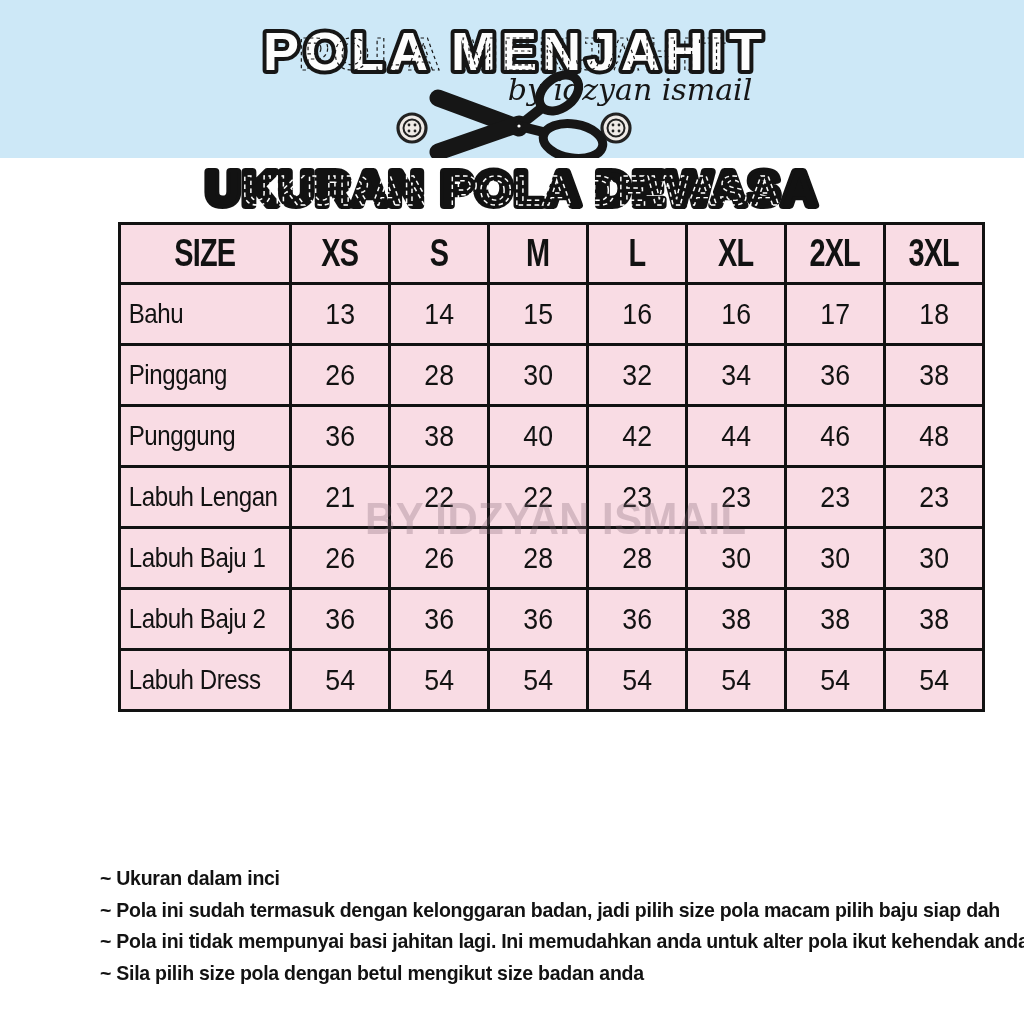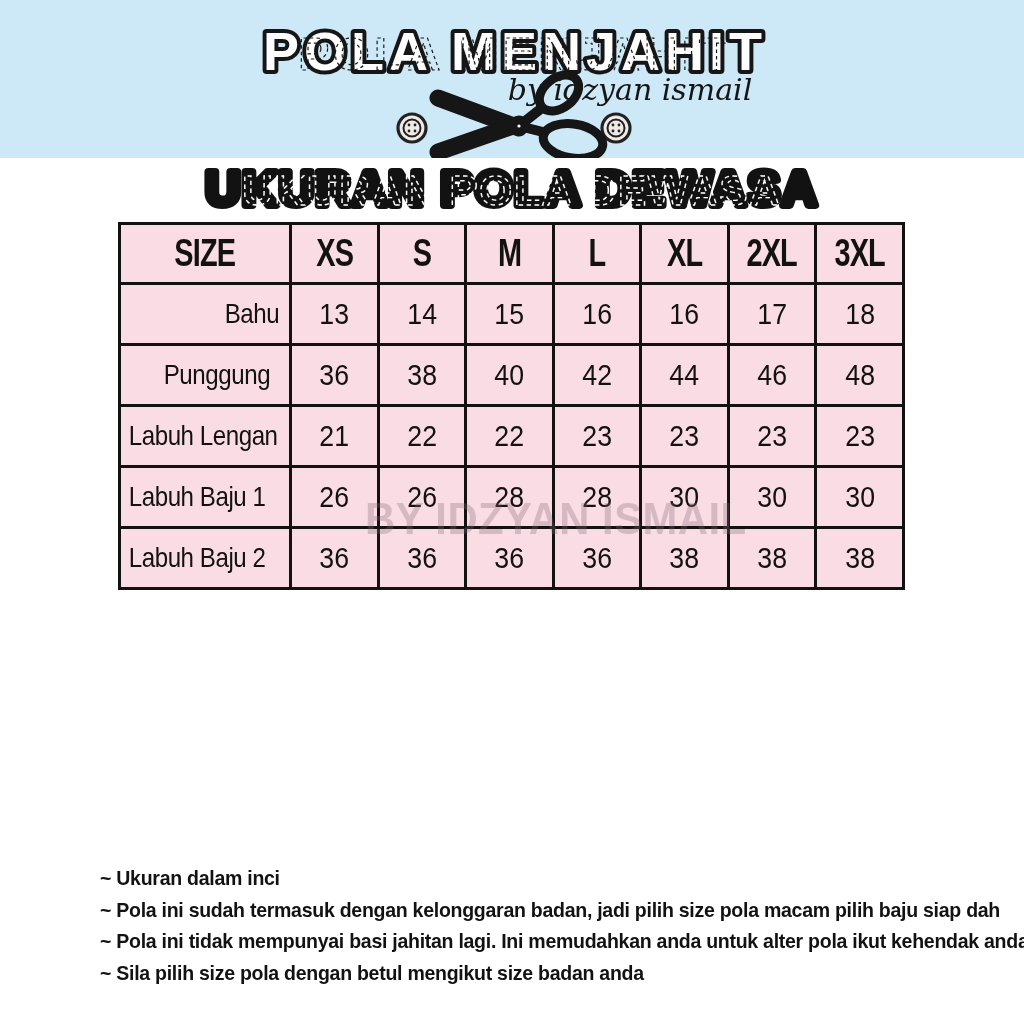--- a/index.html
+++ b/index.html
@@ -19,32 +19,32 @@
   .banner svg{display:block;}
   .brand-title-fill{
     font-family:"Liberation Sans",sans-serif;
     font-weight:bold;letter-spacing:5px;
   }
   
   .title-wrap{position:absolute;left:0;top:160px;width:868px;height:60px;}
   
   table.size-table{
     position:absolute;left:118px;top:222px;
-    width:787px;border-collapse:collapse;table-layout:fixed;
+    width:867px;border-collapse:collapse;table-layout:fixed;
   }
   table.size-table th,table.size-table td{
     border:3px solid #121212;
     background:#f9dce4;
     padding:0;
     overflow:hidden;
     white-space:nowrap;
   }
   table.size-table thead th{height:57px;text-align:center;vertical-align:middle;}
   table.size-table tbody th,table.size-table tbody td{height:58px;vertical-align:middle;}
-  table.size-table tbody th{text-align:right;font-weight:normal;}
+  table.size-table tbody th{text-align:left;font-weight:normal;}
   table.size-table tbody td{text-align:center;}
   .colhead-text{
     display:inline-block;font-size:34px;font-weight:bold;
     transform:scale(0.85,1.12);transform-origin:center;
     letter-spacing:-1px;
   }
   .rowlabel-text{
     display:inline-block;font-size:28px;padding-left:9px;
     transform:scaleX(0.86);transform-origin:left center;
     letter-spacing:-0.5px;
@@ -151,20 +151,30 @@
           <th><span class="rowlabel-text">Bahu</span></th>
           <td><span class="cell-text">13</span></td>
           <td><span class="cell-text">14</span></td>
           <td><span class="cell-text">15</span></td>
           <td><span class="cell-text">16</span></td>
           <td><span class="cell-text">16</span></td>
           <td><span class="cell-text">17</span></td>
           <td><span class="cell-text">18</span></td>
         </tr>
         <tr>
+          <th><span class="rowlabel-text">Pinggang</span></th>
+          <td><span class="cell-text">26</span></td>
+          <td><span class="cell-text">28</span></td>
+          <td><span class="cell-text">30</span></td>
+          <td><span class="cell-text">32</span></td>
+          <td><span class="cell-text">34</span></td>
+          <td><span class="cell-text">36</span></td>
+          <td><span class="cell-text">38</span></td>
+        </tr>
+        <tr>
           <th><span class="rowlabel-text">Punggung</span></th>
           <td><span class="cell-text">36</span></td>
           <td><span class="cell-text">38</span></td>
           <td><span class="cell-text">40</span></td>
           <td><span class="cell-text">42</span></td>
           <td><span class="cell-text">44</span></td>
           <td><span class="cell-text">46</span></td>
           <td><span class="cell-text">48</span></td>
         </tr>
         <tr>
@@ -189,20 +199,30 @@
         </tr>
         <tr>
           <th><span class="rowlabel-text">Labuh Baju 2</span></th>
           <td><span class="cell-text">36</span></td>
           <td><span class="cell-text">36</span></td>
           <td><span class="cell-text">36</span></td>
           <td><span class="cell-text">36</span></td>
           <td><span class="cell-text">38</span></td>
           <td><span class="cell-text">38</span></td>
           <td><span class="cell-text">38</span></td>
+        </tr>
+        <tr>
+          <th><span class="rowlabel-text">Labuh Dress</span></th>
+          <td><span class="cell-text">54</span></td>
+          <td><span class="cell-text">54</span></td>
+          <td><span class="cell-text">54</span></td>
+          <td><span class="cell-text">54</span></td>
+          <td><span class="cell-text">54</span></td>
+          <td><span class="cell-text">54</span></td>
+          <td><span class="cell-text">54</span></td>
         </tr>
       </tbody>
   </table>
 
   <div class="watermark">BY IDZYAN ISMAIL</div>
 
   <div class="notes">
     <div class="note-line">~ Ukuran dalam inci</div>
     <div class="note-line">~ Pola ini sudah termasuk dengan kelonggaran badan, jadi pilih size pola macam pilih baju siap dah</div>
     <div class="note-line">~ Pola ini tidak mempunyai basi jahitan lagi. Ini memudahkan anda untuk alter pola ikut kehendak anda</div>

